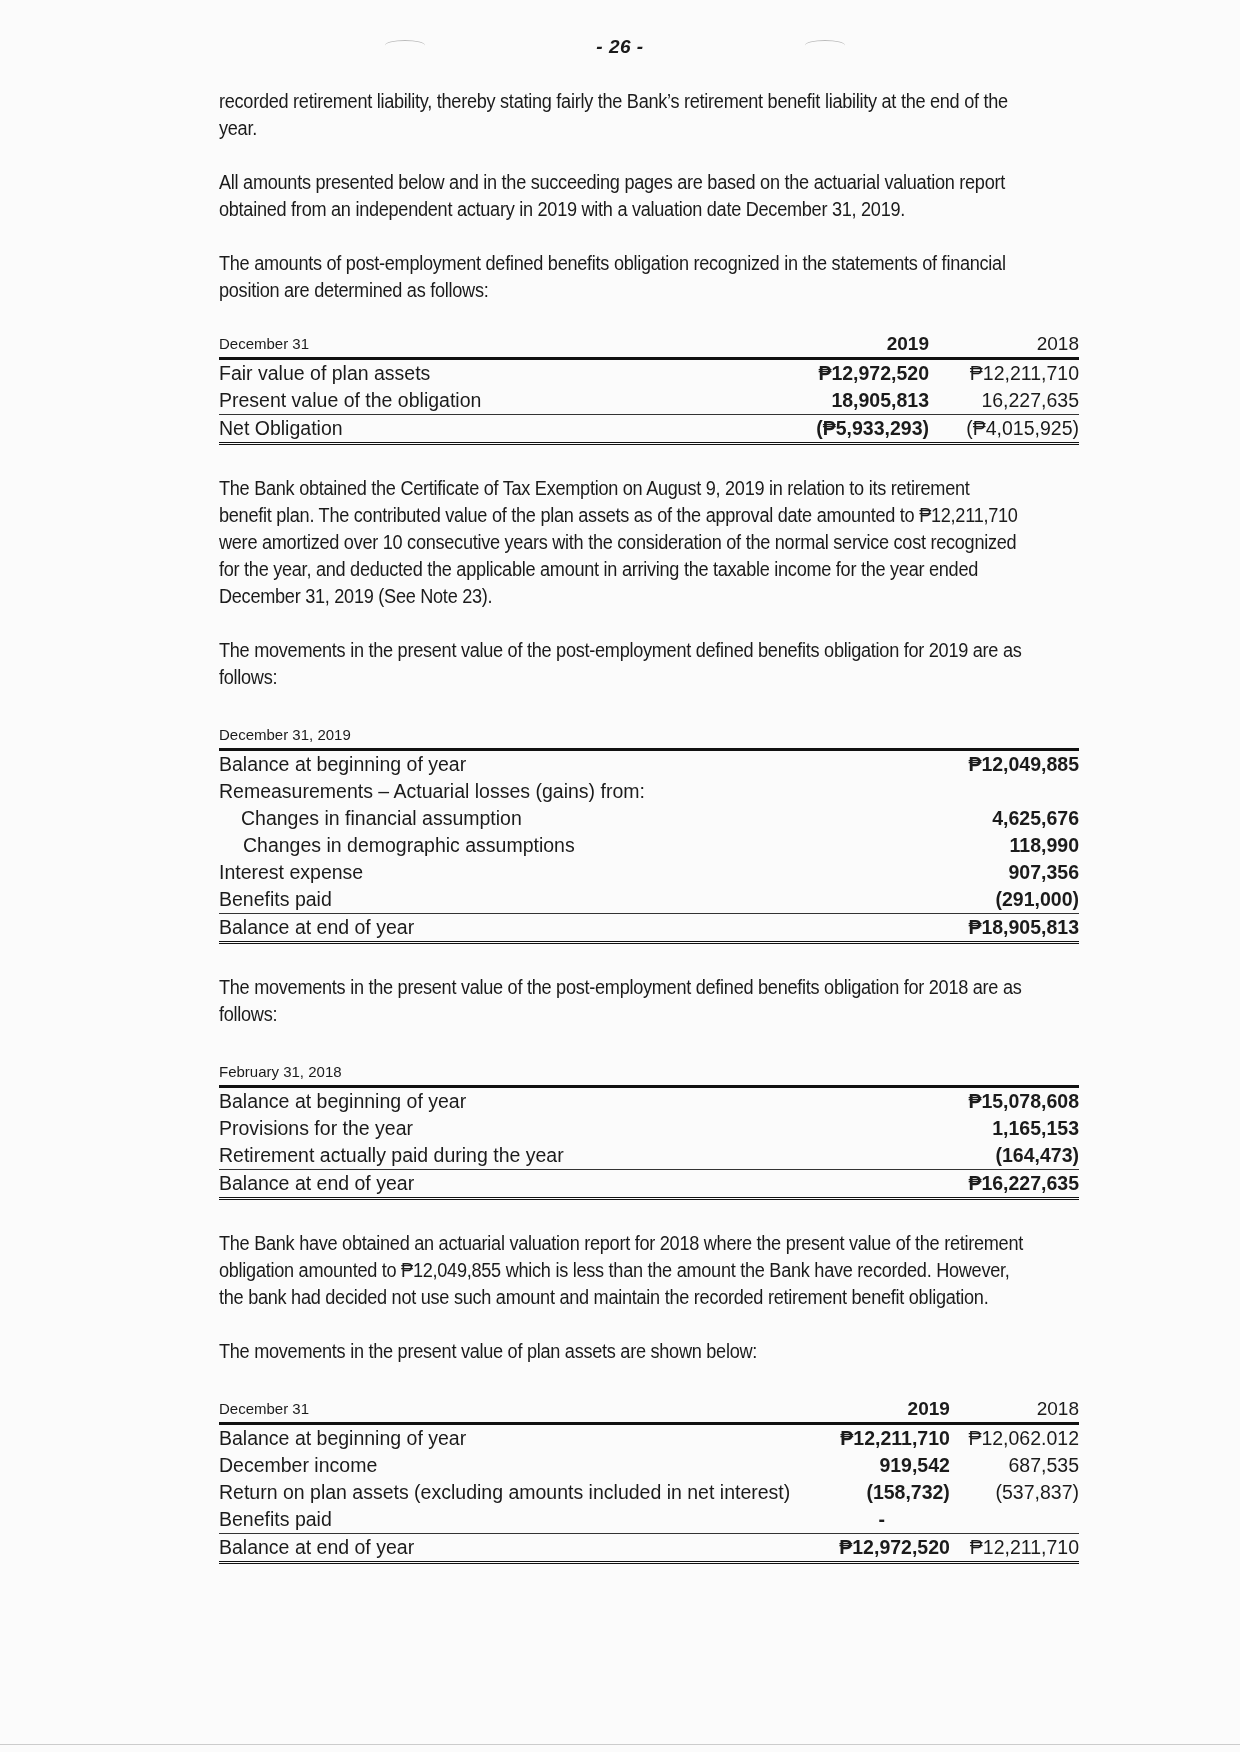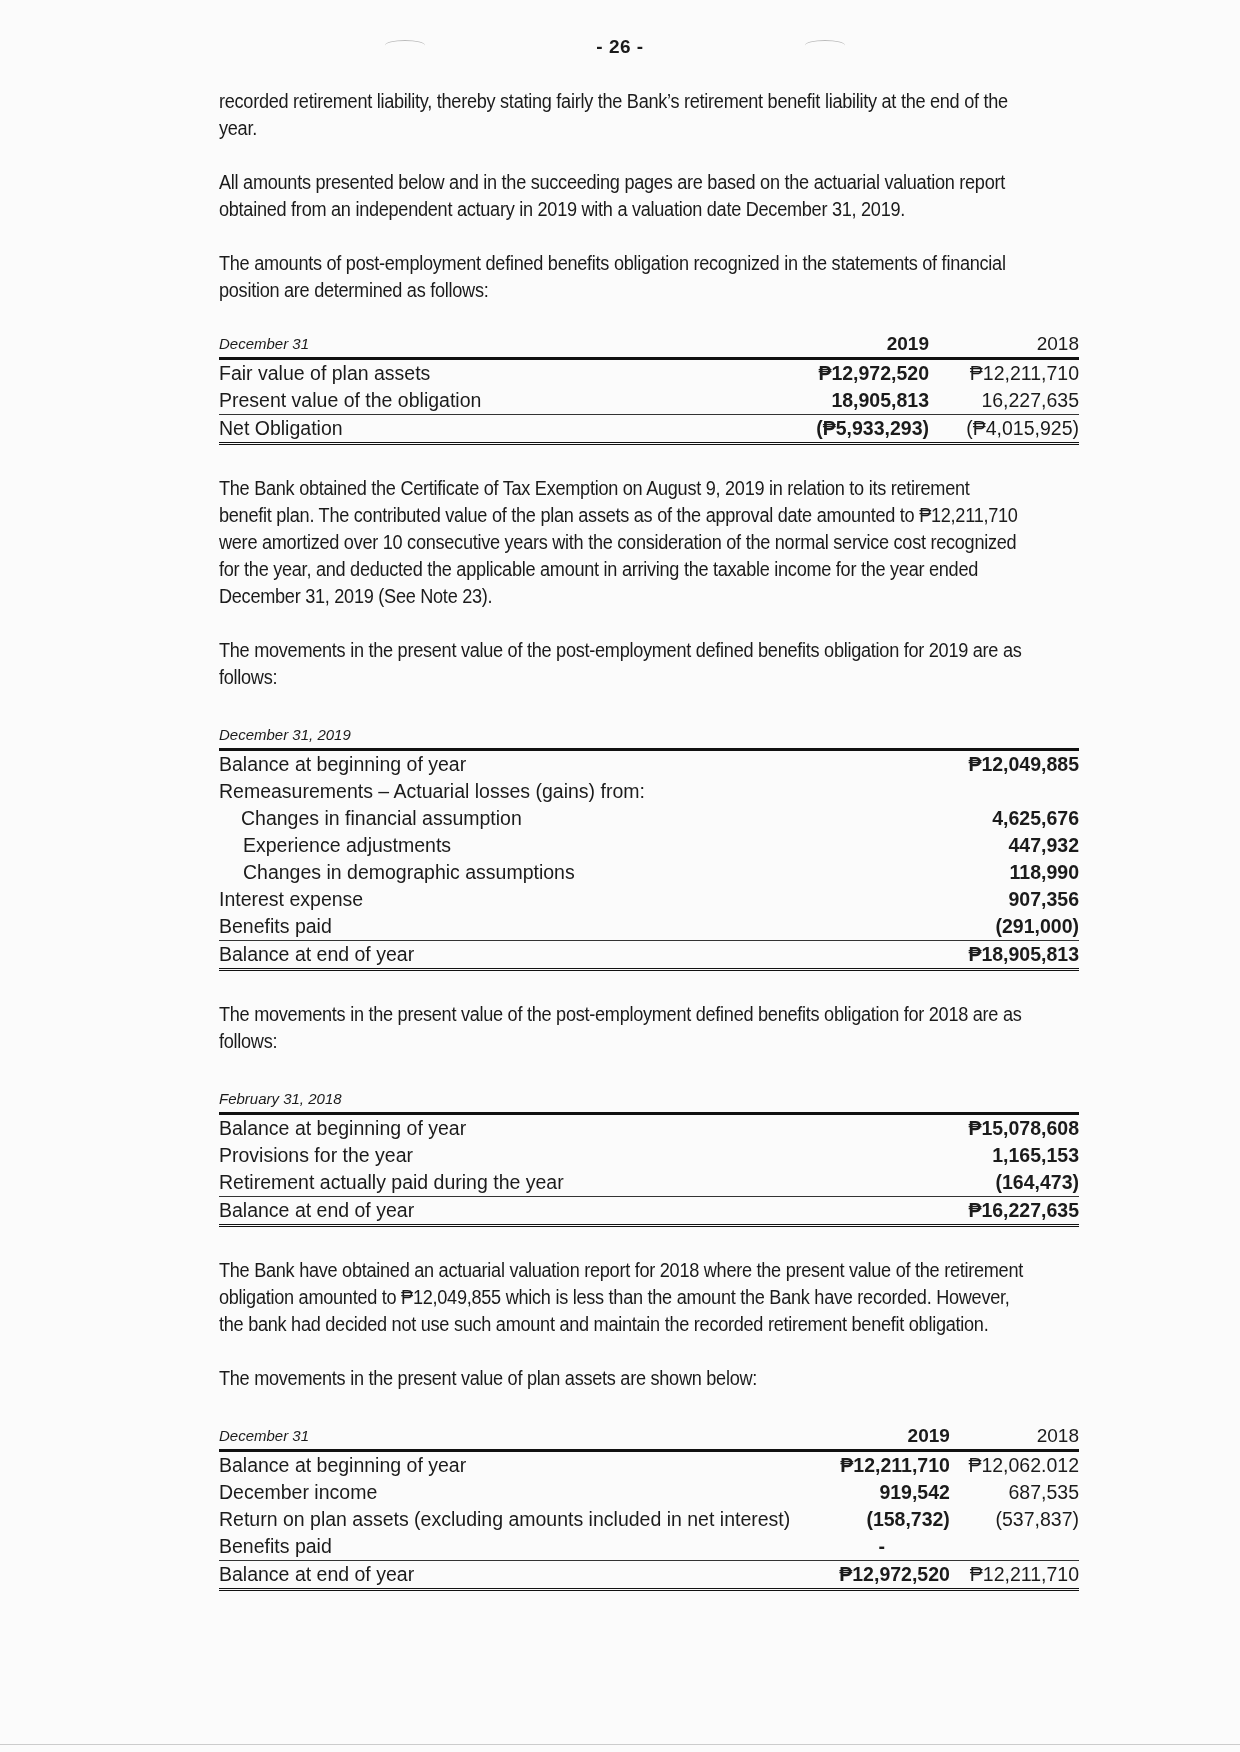--- a/index.html
+++ b/index.html
@@ -1,32 +1,32 @@
 <!DOCTYPE html>
 <html><head>
   <meta charset="utf-8">
   <style>
     html, body { margin: 0; padding: 0; }
     body {
       width: 1240px; height: 1752px; background: #fbfbfb; position: relative;
       font-family: "Liberation Sans", sans-serif; color: #1b1b1b; overflow: hidden;
     }
     .page-number { position: absolute; top: 36px; left: 0; width: 1240px; text-align: center;
-      font-size: 19px; font-weight: bold; letter-spacing: 0.5px; }
+      font-size: 19px; font-weight: bold; letter-spacing: 0.5px; font-style: italic; }
     .scan-mark { position: absolute; top: 40px; width: 40px; height: 10px; border-top: 1px solid #bbb; border-radius: 50% 50% 0 0; }
     .content { position: absolute; left: 219px; top: 88px; width: 860px; }
     p.para { margin: 0; font-size: 19.5px; line-height: 27px; letter-spacing: -0.3px; transform: scaleX(0.93); transform-origin: left; width: 925px; }
     .gap { height: 27px; }
     table.fin { border-collapse: collapse; width: 860px; font-size: 19.5px; }
     table.fin td { padding: 0; height: 27px; line-height: 27px; white-space: nowrap; }
     .num { text-align: right; }
     .c2019 { width: 150px; font-weight: bold; }
     .c2018 { width: 150px; padding-left: 0; margin-top: 12px; }
     .single { width: 200px; font-weight: bold; margin-top: 32px; }
-    .hdr-row td { border-bottom: 3px solid #111; font-style: italic; font-size: 15px; height: 24px; line-height: 24px; }
+    .hdr-row td { border-bottom: 3px solid #111; font-size: 15px; height: 24px; line-height: 24px; }
     .hdr-row td.yr { font-style: normal; font-size: 19px; }
     .hdr-row td.yr.b { font-weight: bold; }
     .top-rule td { border-top: 1px solid #333; }
     .total-row td { border-bottom: 3px double #111; }
     .indent1 { padding-left: 22px !important; }
     .indent2 { padding-left: 24px !important; }
     .footer-rule { position: absolute; left: 0; top: 1744px; width: 1240px; border-top: 1px solid #ccc; }
   </style>
 </head>
 <body>
@@ -107,24 +107,20 @@
     </tr>
     <tr>
       <td>Remeasurements – Actuarial losses (gains) from:</td>
       <td class="num single"></td>
     </tr>
     <tr>
       <td class="indent1">Changes in financial assumption</td>
       <td class="num single">4,625,676</td>
     </tr>
     <tr>
-      <td class="indent2">Experience adjustments</td>
-      <td class="num single">447,932</td>
-    </tr>
-    <tr>
       <td class="indent2">Changes in demographic assumptions</td>
       <td class="num single">118,990</td>
     </tr>
     <tr>
       <td>Interest expense</td>
       <td class="num single">907,356</td>
     </tr>
     <tr>
       <td>Benefits paid</td>
       <td class="num single">(291,000)</td>

